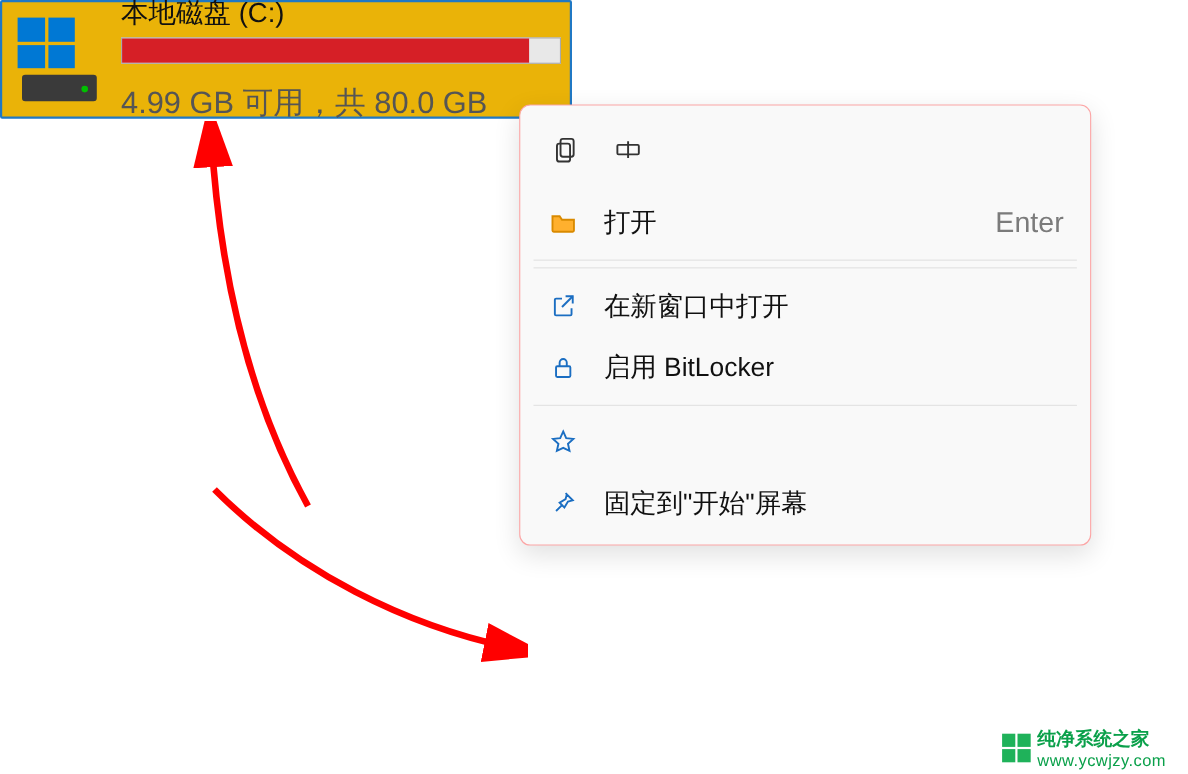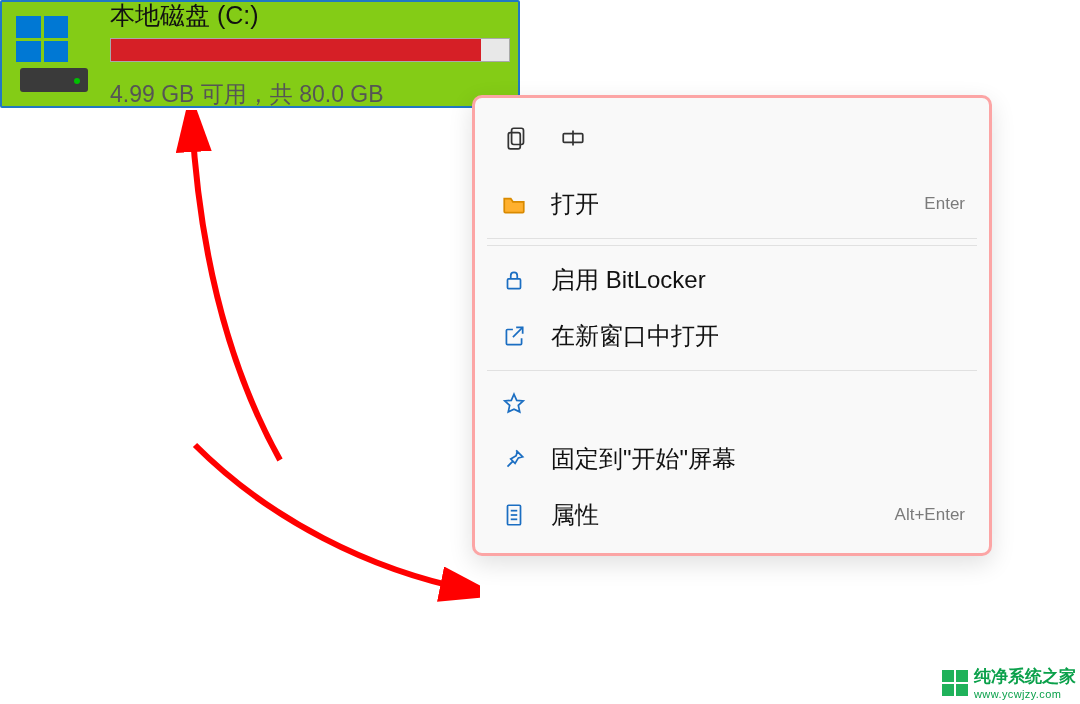--- a/index.html
+++ b/index.html
@@ -7,69 +7,69 @@
 
   .drives-row { position: absolute; left: 0; top: 0; display: flex; gap: 20px; }
 
   .drive-card {
     width: 520px; height: 108px;
     display: flex; align-items: center;
     border: 1px solid transparent; border-radius: 2px;
     padding: 4px 8px;
   }
   .drive-card.selected {
-    background: #84cc16; border: 2px solid #2078c4;
+    background: #eab308; border: 2px solid #2078c4;
   }
   .drive-icon { width: 88px; height: 76px; flex-shrink: 0; margin-right: 12px; position: relative; }
   .drive-icon .base { position:absolute; left:10px; bottom:0; width:68px; height:24px; background:#3a3a3a; border-radius:3px; }
   .drive-icon .base::after { content:''; position:absolute; right:8px; top:10px; width:6px;height:6px; background:#00c000; border-radius:50%; }
   .drive-icon .win { position:absolute; left:6px; top:0; width:52px; height:46px; display:grid; grid-template-columns:1fr 1fr; grid-template-rows:1fr 1fr; gap:3px;}
   .drive-icon .win span { background:#0078d4; }
   .drive-icon .blank { position:absolute; left:10px; top:2px; width:68px; height:48px; background:#fff; border:1px solid #d0d0d0; border-radius:2px;}
 
   .drive-info { flex: 1; min-width: 0; }
   .drive-title { font-size: 25px; color:#111; margin-bottom:6px; }
   .bar { width: 100%; height: 24px; border:1px solid #a9a9a9; background:#e8e8e8; position:relative; }
   .bar .fill { position:absolute; left:0; top:0; bottom:0; }
   .bar .fill.red { background:#d61f26; width: 93%; }
   .bar .fill.blue { background:#1aa8e6; width: 74%; }
-  .drive-sub { font-size: 23px; color:#555; margin-top:17px; }
+  .drive-sub { font-size: 28px; color:#555; margin-top:17px; }
 
   .context-menu {
     position:absolute; left:472px; top:95px; width:520px;
-    background:#f9f9f9; border:3px solid #fca5a5; border-radius:10px;
+    background:#f9f9f9; border:1px solid #fca5a5; border-radius:10px;
     box-shadow: 0 8px 24px rgba(0,0,0,.12);
     padding: 6px 0 10px 0;
   }
   .cm-toolbar { display:flex; gap:8px; padding: 10px 18px 14px 18px; }
   .cm-tbtn {
     width:48px; height:48px; border-radius:6px; display:flex; align-items:center; justify-content:center;
     color:#222;
   }
   .cm-tbtn svg { width:26px; height:26px; stroke:#333; fill:none; stroke-width:1.6; }
 
   .cm-item {
     display:flex; align-items:center; padding: 12px 24px; gap:22px;
     font-size:24px; color:#111;
   }
   .cm-item .ico { width:30px; height:30px; display:flex; align-items:center; justify-content:center; flex-shrink:0; }
   .cm-item .ico svg { width:26px; height:26px; stroke:#1b6ec2; fill:none; stroke-width:1.6; }
   .cm-item .label { flex:1; }
-  .cm-item .shortcut { color:#7b7b7b; font-size:17px; }
+  .cm-item .shortcut { color:#7b7b7b; font-size:26px; }
 
   .divider { height:1px; background:#e1e1e1; margin:6px 12px; }
 
   .arrow { position:absolute; z-index:5; }
   .arrow-up { left:170px; top:110px; width:130px; height:360px; }
   .arrow-down { left:190px; top:440px; width:290px; height:170px; }
 
-  .watermark { position:absolute; right:4px; bottom:4px; display:flex; align-items:center; gap:6px; font-size:17px; color:#0aa04a; font-weight:600; }
+  .watermark { position:absolute; right:20px; bottom:4px; display:flex; align-items:center; gap:6px; font-size:17px; color:#0aa04a; font-weight:600; }
   .wm-squares { width:26px; height:26px; display:grid; grid-template-columns:1fr 1fr; grid-template-rows:1fr 1fr; gap:2px;}
   .wm-squares span { background:#1fb25a; }
-  .wm-sub { font-size:11px; color:#0aa04a; letter-spacing:.4px; font-weight:400;}
+  .wm-sub { font-size:15px; color:#0aa04a; letter-spacing:.4px; font-weight:400;}
 </style>
 </head>
 <body>
 
 <div class="drives-row" id="drives">
     <div class="drive-card selected">
       <div class="drive-icon">
         <div class="win">
           <span></span>
           <span></span>
@@ -111,63 +111,51 @@
           </svg>
         </span>
         <span class="label">打开</span>
         <span class="shortcut">Enter</span>
       </div>
       <div class="divider"></div>
       <div class="divider"></div>
       <div class="cm-item">
         <span class="ico">
           <svg viewBox="0 0 24 24">
-            <rect x="6" y="11" width="12" height="9" rx="1"></rect>
-            <path d="M9 11V8a3 3 0 0 1 6 0v3"></path>
-          </svg>
-        </span>
-        <span class="label">启用 BitLocker</span>
-      </div>
-      <div class="cm-item">
-        <span class="ico">
-          <svg viewBox="0 0 24 24">
             <path d="M14 4h6v6"></path>
             <path d="M20 4l-9 9"></path>
             <path d="M19 14v5a1 1 0 0 1-1 1H6a1 1 0 0 1-1-1V7a1 1 0 0 1 1-1h5"></path>
           </svg>
         </span>
         <span class="label">在新窗口中打开</span>
+      </div>
+      <div class="cm-item">
+        <span class="ico">
+          <svg viewBox="0 0 24 24">
+            <rect x="6" y="11" width="12" height="9" rx="1"></rect>
+            <path d="M9 11V8a3 3 0 0 1 6 0v3"></path>
+          </svg>
+        </span>
+        <span class="label">启用 BitLocker</span>
       </div>
       <div class="divider"></div>
       <div class="cm-item">
         <span class="ico">
           <svg viewBox="0 0 24 24">
             <path d="M12 3l2.5 5.6 6 .6-4.5 4.1 1.3 6L12 16.8 6.7 19.3l1.3-6L3.5 9.2l6-.6L12 3z"></path>
           </svg>
         </span>
       </div>
       <div class="cm-item">
         <span class="ico">
           <svg viewBox="0 0 24 24">
             <path d="M14 4l6 6-4 1-3 5-2-2-5 5 5-5-2-2 5-3 1-4z"></path>
           </svg>
         </span>
         <span class="label">固定到"开始"屏幕</span>
-      </div>
-      <div class="cm-item">
-        <span class="ico">
-          <svg viewBox="0 0 24 24">
-            <rect x="6" y="3" width="12" height="18" rx="1"></rect>
-            <line x1="9" y1="8" x2="15" y2="8"></line>
-            <line x1="9" y1="12" x2="15" y2="12"></line>
-            <line x1="9" y1="16" x2="15" y2="16"></line>
-          </svg>
-        </span>
-        <span class="label">属性</span>
-        <span class="shortcut">Alt+Enter</span>
       </div>
     </div>
 </div>
 
 <svg class="arrow arrow-up" viewBox="0 0 130 360">
   <defs>
       <marker id="ahU" markerWidth="10" markerHeight="10" refX="5" refY="3" orient="auto">
         <path d="M0,0 L10,3 L0,6 Z" fill="#ff0000"></path>
       </marker>
     </defs>

